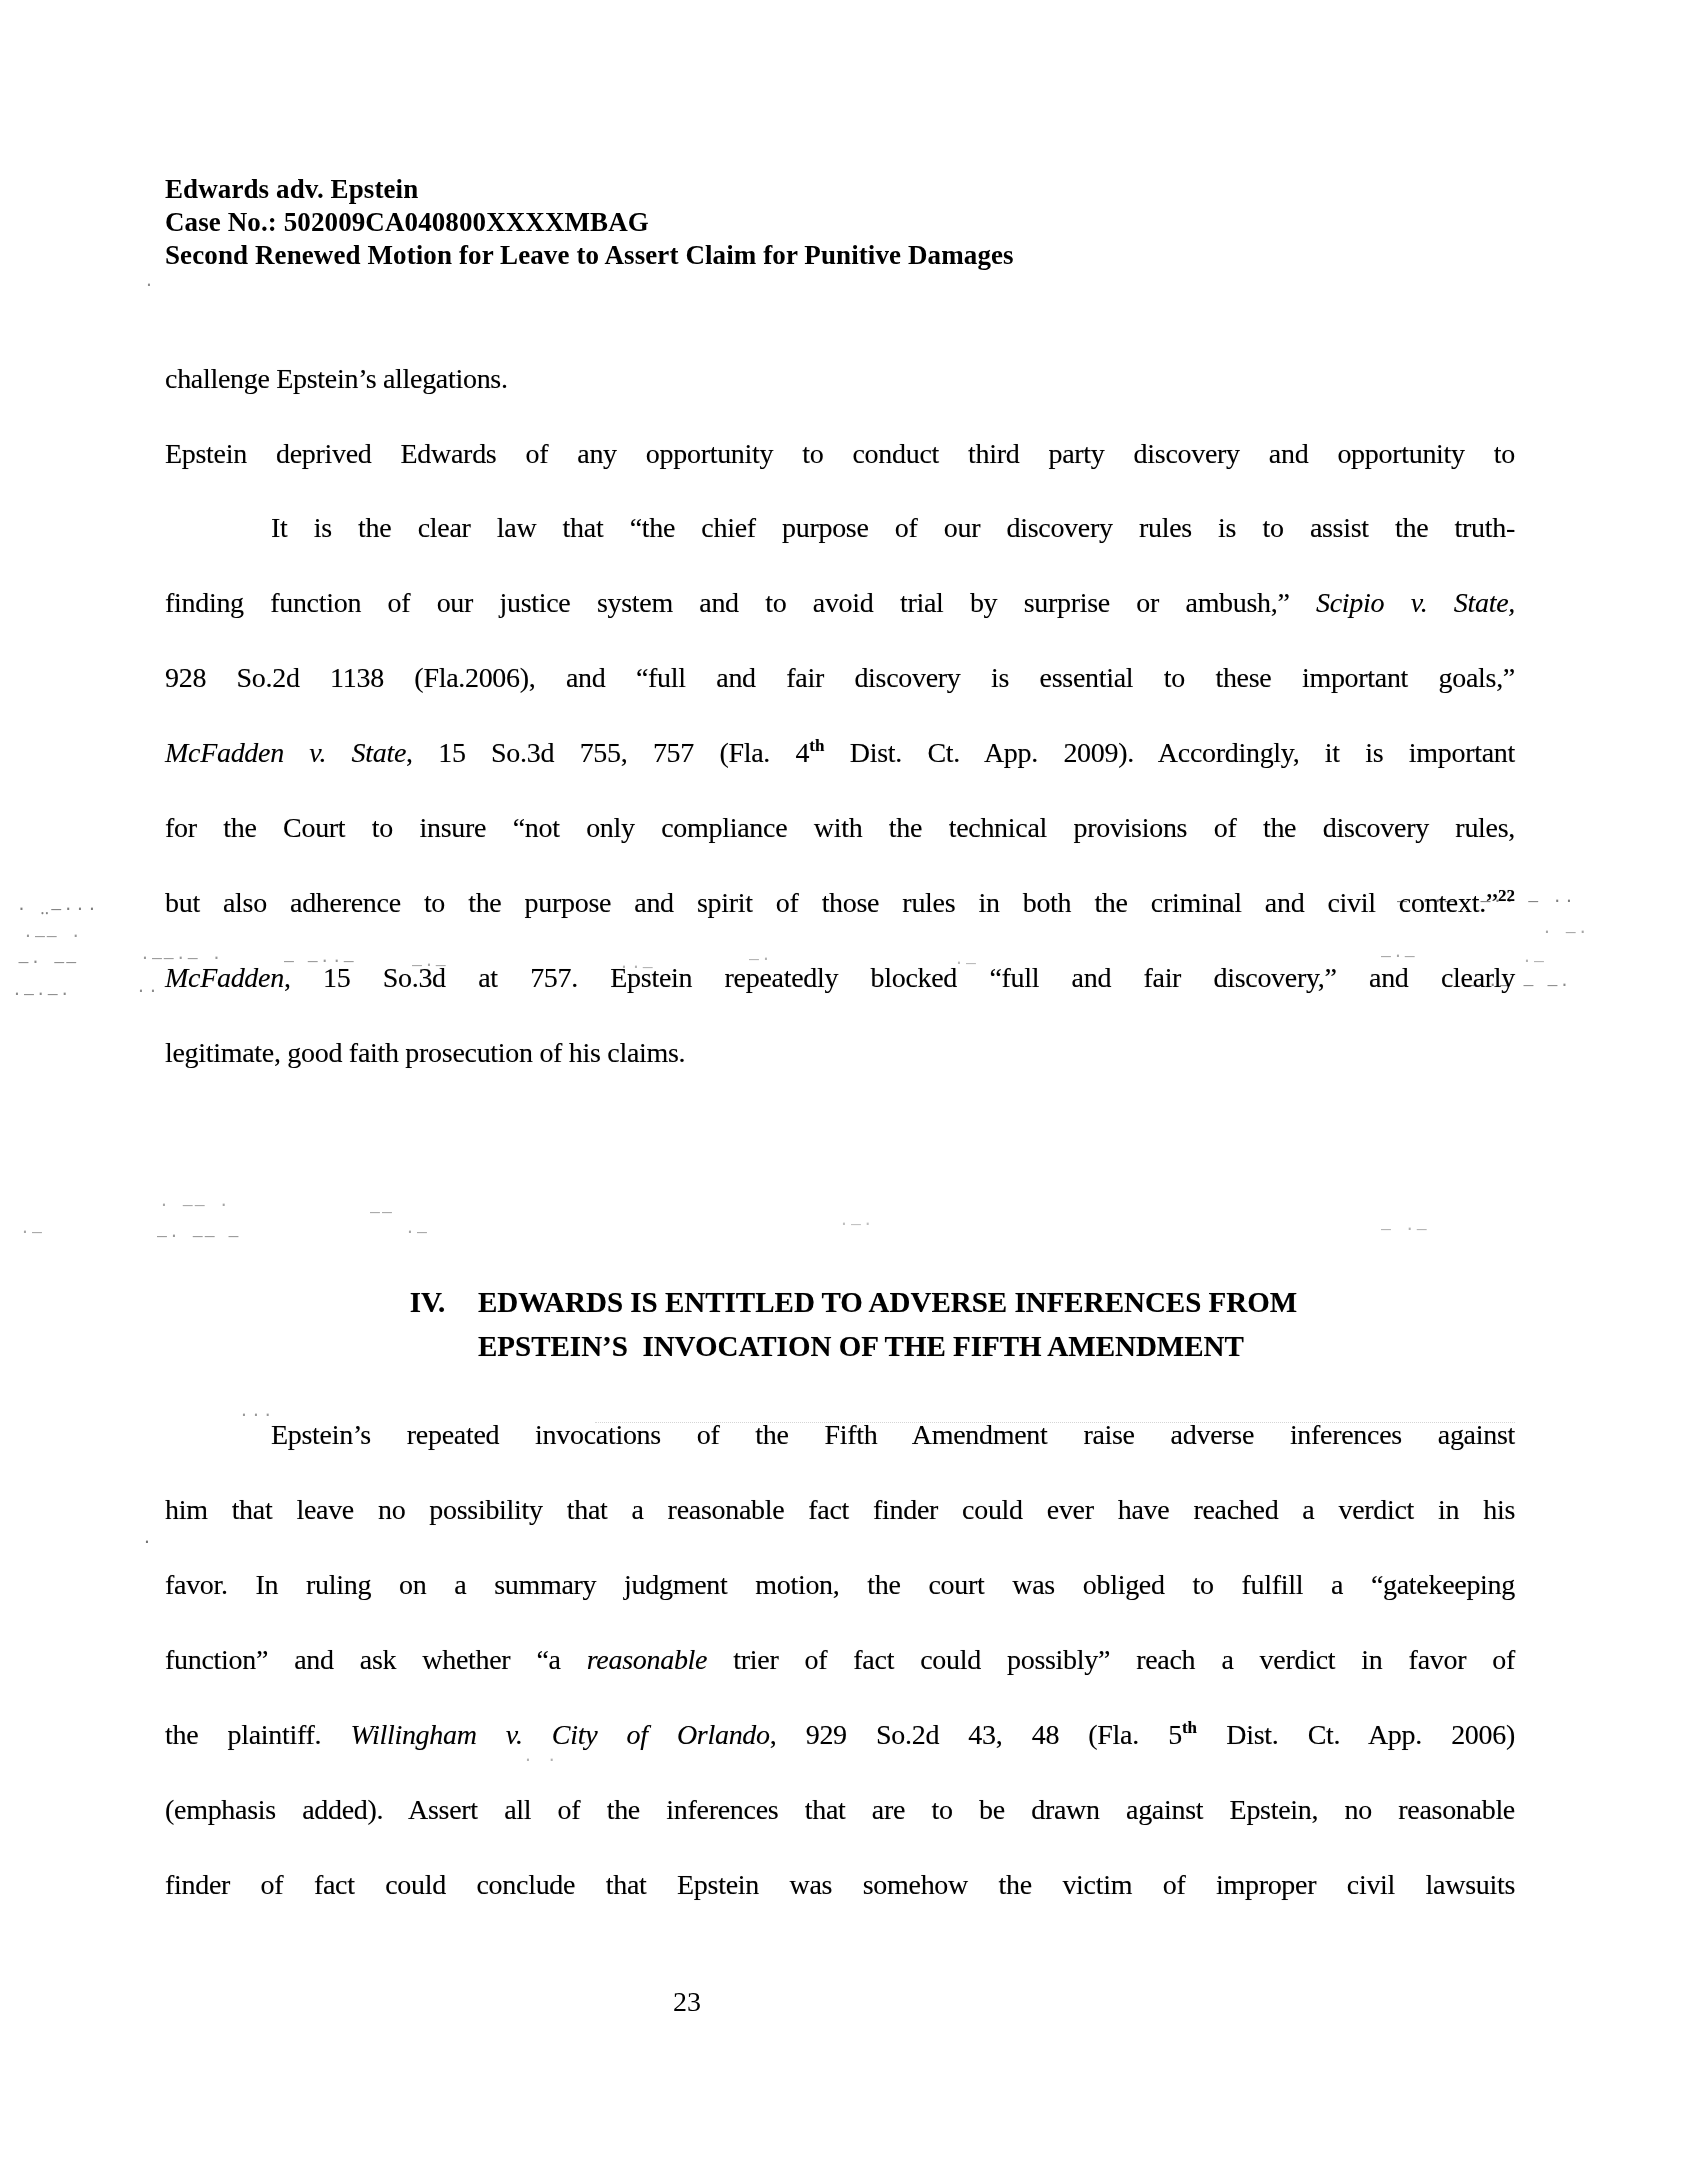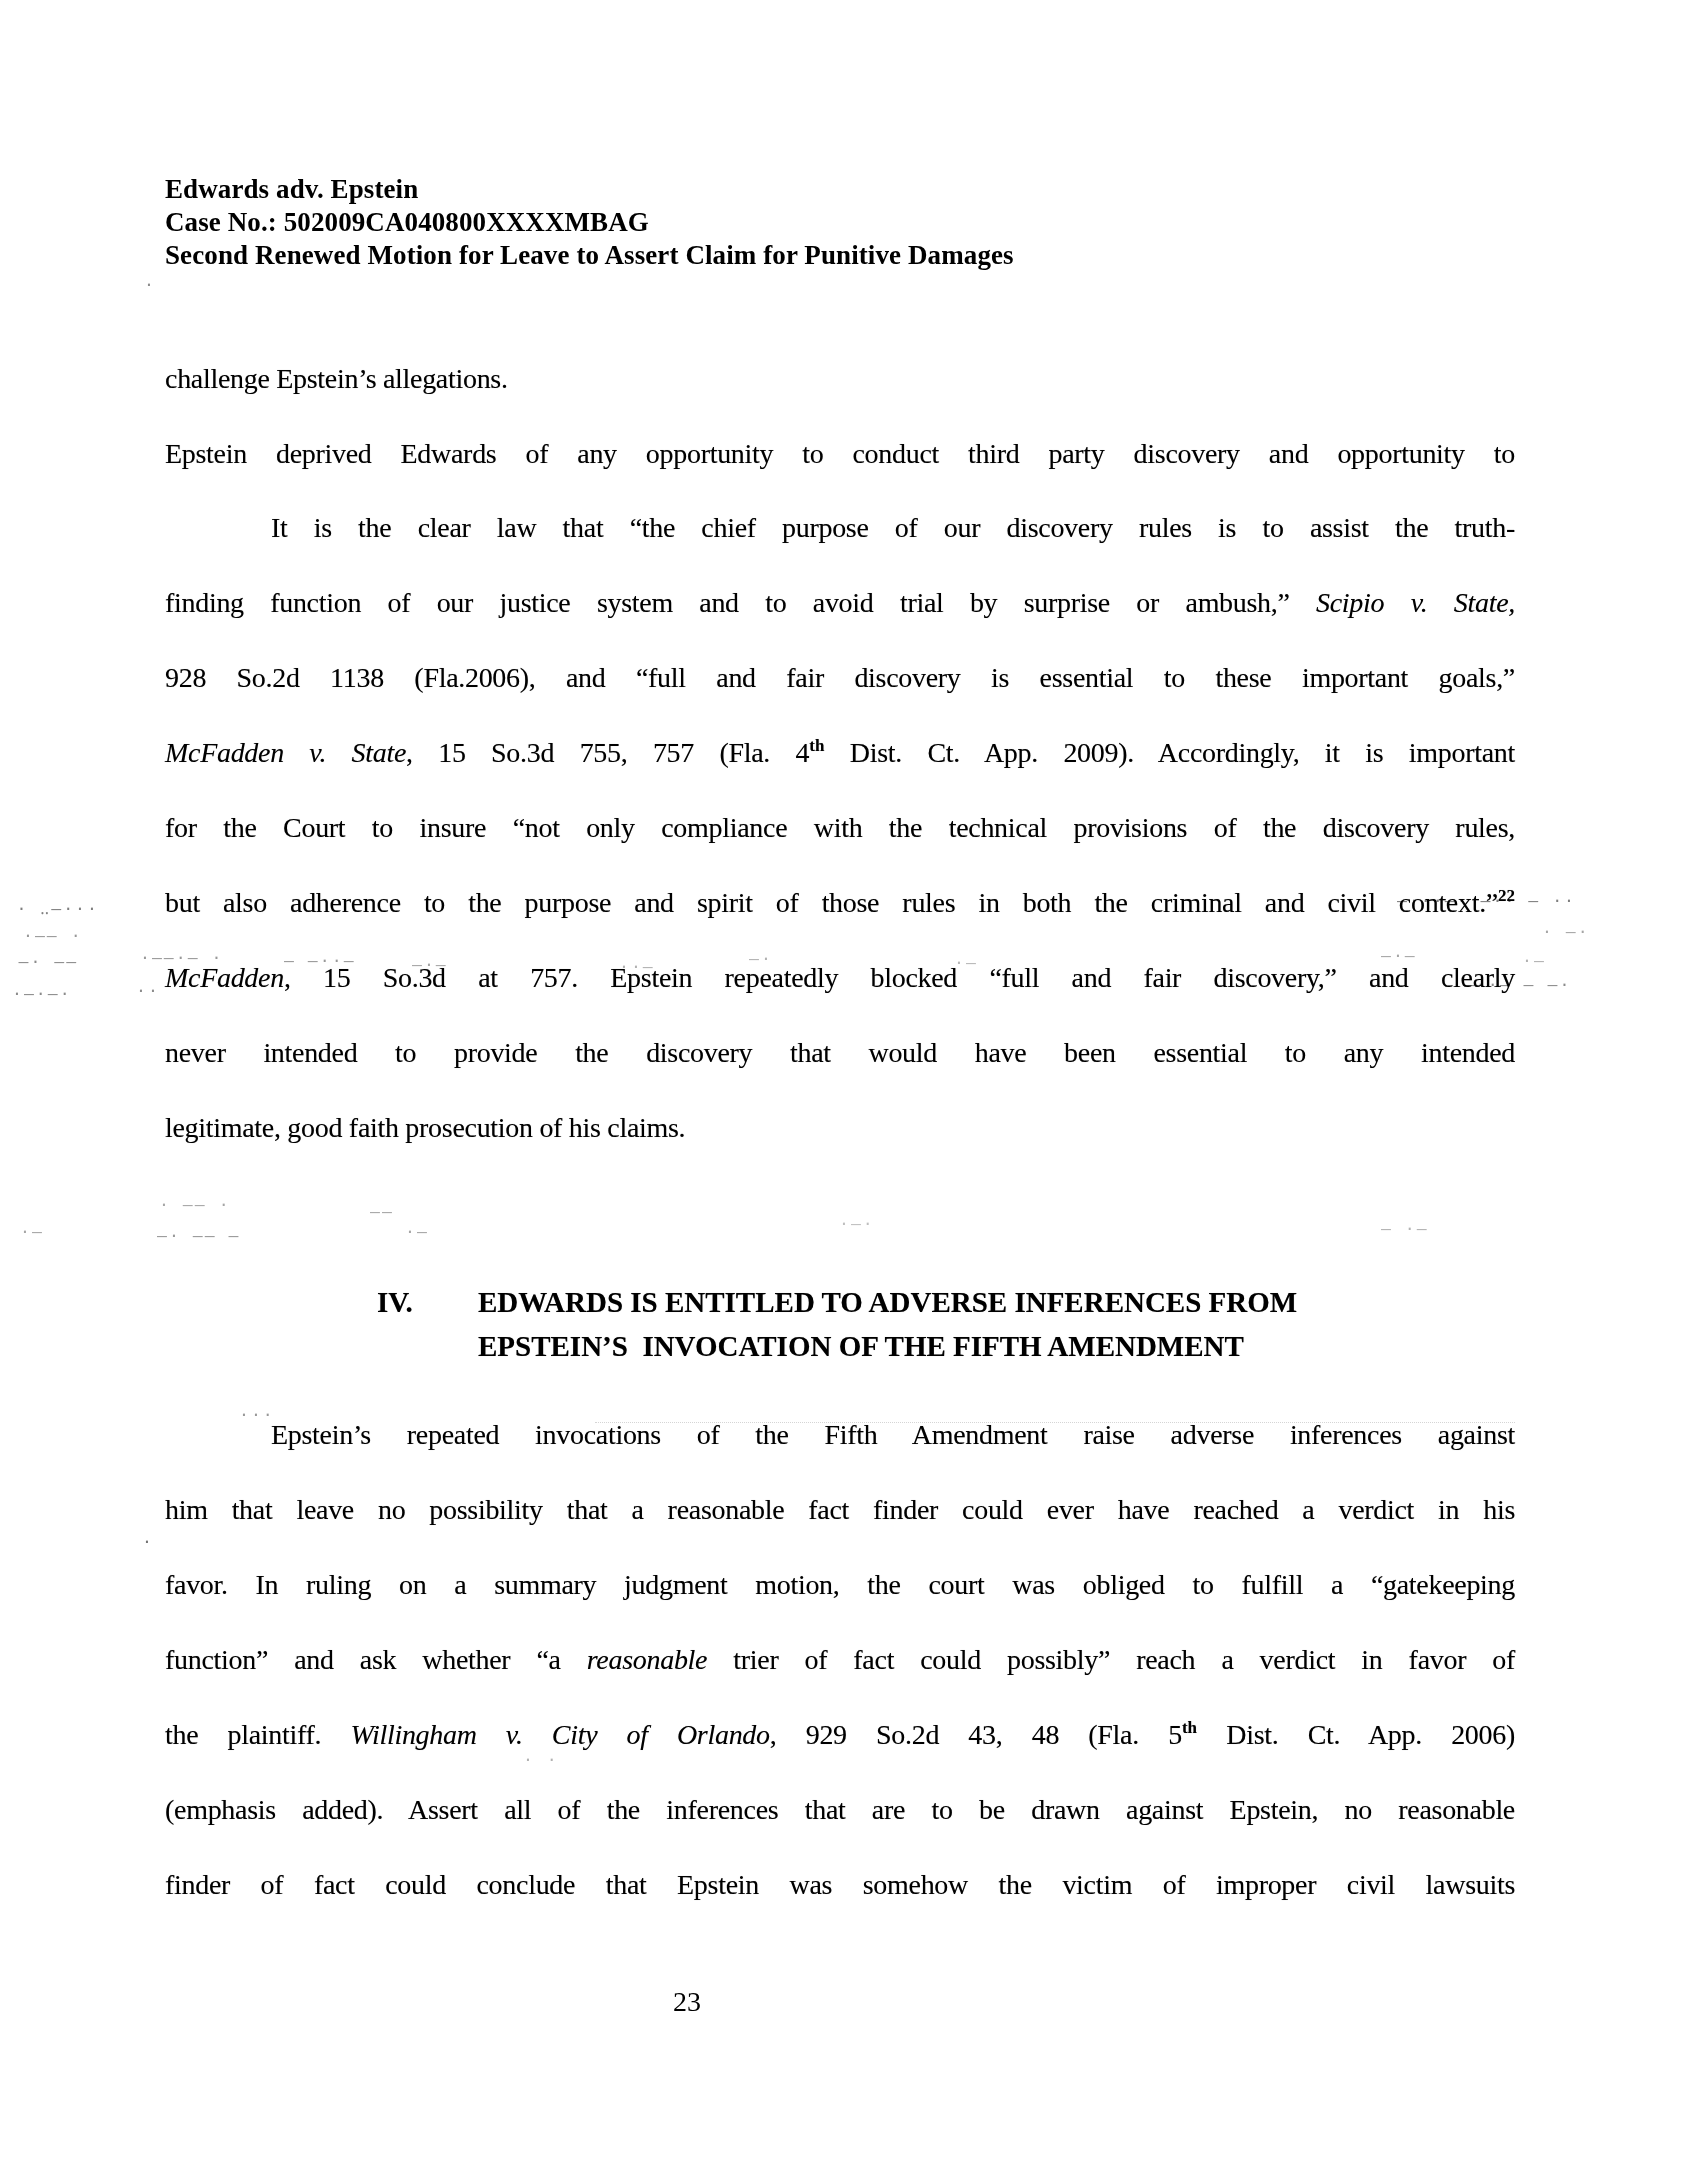--- a/index.html
+++ b/index.html
@@ -36,21 +36,21 @@
   .line sup{
     font-size:17px;vertical-align:baseline;
     position:relative;top:-10.6px;letter-spacing:0;font-weight:bold;
   }
   
   .h4{
     position:absolute;left:377px;top:1280px;
     display:flex;font-weight:700;font-size:29px;line-height:44px;
     text-shadow:0 0 0.7px rgba(0,0,0,0.4);
   }
-  .h4num{width:101px;flex:none;}
+  .h4num{width:101px;flex:none;text-align:center;}
   .h4line{white-space:pre;}
   
   .pagenum{
     position:absolute;top:1985px;left:0;width:1374px;
     text-align:center;font-size:28px;line-height:33px;
   }
   
   .noise{
     position:absolute;
     font-family:"DejaVu Sans Mono", monospace;
@@ -79,21 +79,20 @@
         <div class="line"><span>Epstein deprived Edwards of any opportunity to conduct third party discovery and opportunity to</span></div>
       </div>
     <div class="para para2">
         <div class="line ind"><span>It is the clear law that “the chief purpose of our discovery rules is to assist the truth-</span></div>
         <div class="line"><span>finding function of our justice system and to avoid trial by surprise or ambush,” </span><i>Scipio v. State,</i></div>
         <div class="line"><span>928 So.2d 1138 (Fla.2006), and “full and fair discovery is essential to these important goals,”</span></div>
         <div class="line"><i>McFadden v. State</i><span>, 15 So.3d 755, 757 (Fla. 4</span><sup>th</sup><span> Dist. Ct. App. 2009).  Accordingly, it is important</span></div>
         <div class="line"><span>for the Court to insure “not only compliance with the technical provisions of the discovery rules,</span></div>
         <div class="line"><span>but also adherence to the purpose and spirit of those rules in both the criminal and civil context.”</span><sup>22</sup></div>
         <div class="line"><i>McFadden</i><span>, 15 So.3d at 757.  Epstein repeatedly blocked “full and fair discovery,” and clearly</span></div>
-        <div class="line"><span>never intended to provide the discovery that would have been essential to any intended</span></div>
         <div class="line last"><span>legitimate, good faith prosecution of his claims.</span></div>
       </div>
 
     <section class="h4">
       <span class="h4num">IV.</span>
       <span class="h4lines">
         <div class="h4line">EDWARDS IS ENTITLED TO ADVERSE INFERENCES FROM</div>
         <div class="h4line">EPSTEIN’S  INVOCATION OF THE FIFTH AMENDMENT</div>
       </span>
     </section>

